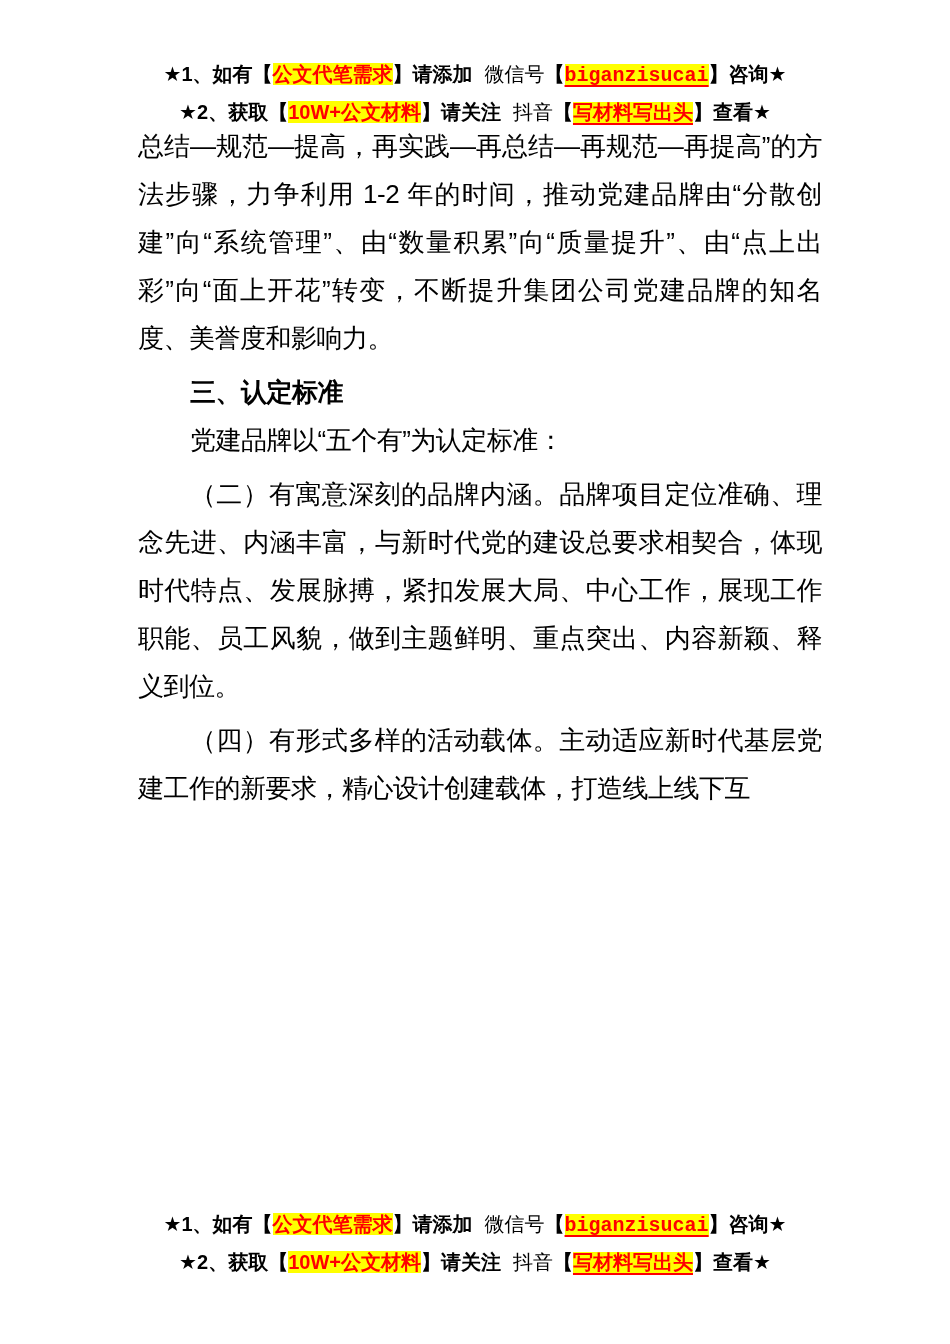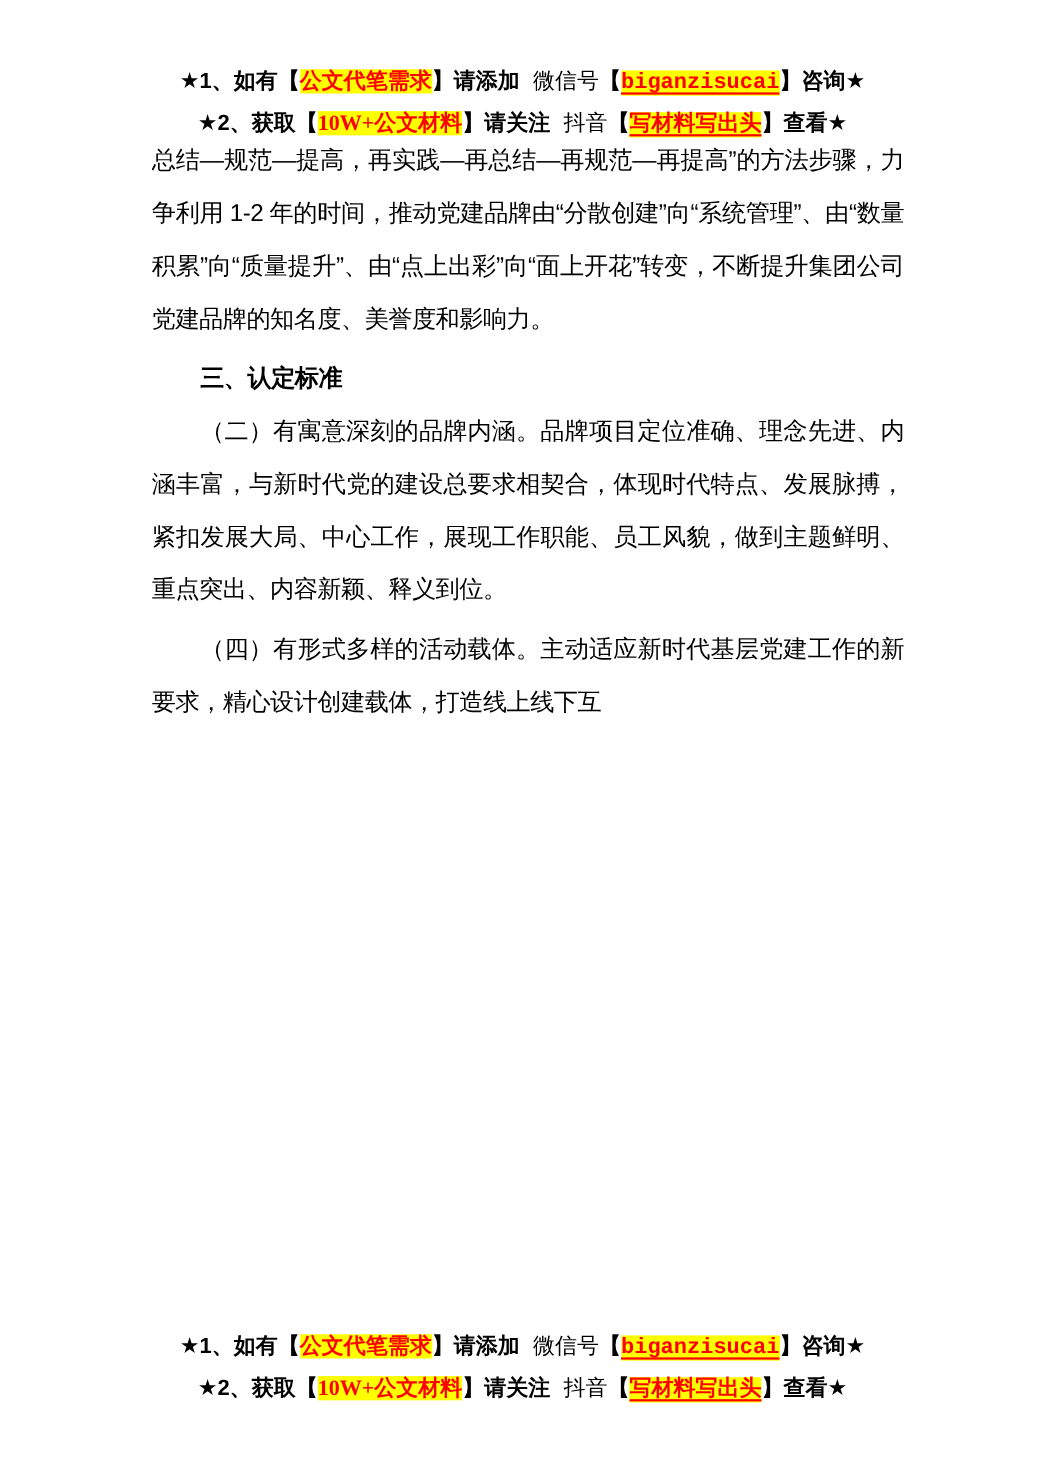--- a/index.html
+++ b/index.html
@@ -35,41 +35,40 @@
   .seg-regular { font-weight: 400; margin-left: 12px; }
   .seg-bold-underline {
     font-weight: 700;
     text-decoration-thickness: 2px;
     text-underline-offset: 4px;
   }
   .seg-red-highlight {
     font-weight: 700;
     color: var(--accent-red, #ff0000);
     background: var(--hl-yellow, #ffff00);
-    font-family: Liberation Serif, serif;
   }
   .seg-red-highlight-underline {
     font-weight: 700;
     color: var(--accent-red, #ff0000);
     background: var(--hl-yellow, #ffff00);
     text-decoration: underline;
     text-decoration-color: var(--accent-red, #ff0000);
     text-decoration-thickness: 2px;
     text-underline-offset: 4px;
     font-family: Liberation Mono, monospace;
   }
   
   .doc-body {
     position: absolute;
     top: 122px;
     left: 138px;
     width: 684px;
     height: 1084px;
     overflow: hidden;
-    font-size: 22px;
+    font-size: 26px;
     line-height: 48px;
     letter-spacing: -0.5px;
     text-align: justify;
     text-justify: inter-ideograph;
   }
   .doc-body p {
     margin: 0 0 6px 0;
   }
   .para-continuation { text-indent: 0; }
   .para-body { text-indent: 2em; }
@@ -83,20 +82,21 @@
 <body>
 
 <div class="page">
   <div class="promo promo-header">
       <div class="promo-line"><span class="seg-bold">★1、如有【</span><span class="seg-red-highlight">公文代笔需求</span><span class="seg-bold">】请</span><span class="seg-bold-underline">添加</span><span class="seg-regular">微信号</span><span class="seg-bold">【</span><span class="seg-red-highlight-underline">biganzisucai</span><span class="seg-bold">】咨询★</span></div>
       <div class="promo-line"><span class="seg-bold">★2、获取【</span><span class="seg-red-highlight">10W+公文材料</span><span class="seg-bold">】请</span><span class="seg-bold-underline">关注</span><span class="seg-regular">抖音</span><span class="seg-bold">【</span><span class="seg-red-highlight-underline">写材料写出头</span><span class="seg-bold">】查看★</span></div>
     </div>
   <div class="doc-body">
       <p class="para-continuation">总结—规范—提高，再实践—再总结—再规范—再提高”的方法步骤，力争利用 1-2 年的时间，推动党建品牌由“分散创建”向“系统管理”、由“数量积累”向“质量提升”、由“点上出彩”向“面上开花”转变，不断提升集团公司党建品牌的知名度、美誉度和影响力。</p>
       <p class="para-heading">三、认定标准</p>
+      <p class="para-body">党建品牌以“五个有”为认定标准：</p>
       <p class="para-body">（二）有寓意深刻的品牌内涵。品牌项目定位准确、理念先进、内涵丰富，与新时代党的建设总要求相契合，体现时代特点、发展脉搏，紧扣发展大局、中心工作，展现工作职能、员工风貌，做到主题鲜明、重点突出、内容新颖、释义到位。</p>
       <p class="para-body">（四）有形式多样的活动载体。主动适应新时代基层党建工作的新要求，精心设计创建载体，打造线上线下互</p>
     </div>
   <div class="promo promo-footer">
       <div class="promo-line"><span class="seg-bold">★1、如有【</span><span class="seg-red-highlight">公文代笔需求</span><span class="seg-bold">】请</span><span class="seg-bold-underline">添加</span><span class="seg-regular">微信号</span><span class="seg-bold">【</span><span class="seg-red-highlight-underline">biganzisucai</span><span class="seg-bold">】咨询★</span></div>
       <div class="promo-line"><span class="seg-bold">★2、获取【</span><span class="seg-red-highlight">10W+公文材料</span><span class="seg-bold">】请</span><span class="seg-bold-underline">关注</span><span class="seg-regular">抖音</span><span class="seg-bold">【</span><span class="seg-red-highlight-underline">写材料写出头</span><span class="seg-bold">】查看★</span></div>
     </div>
 </div>
 
 </body></html>

